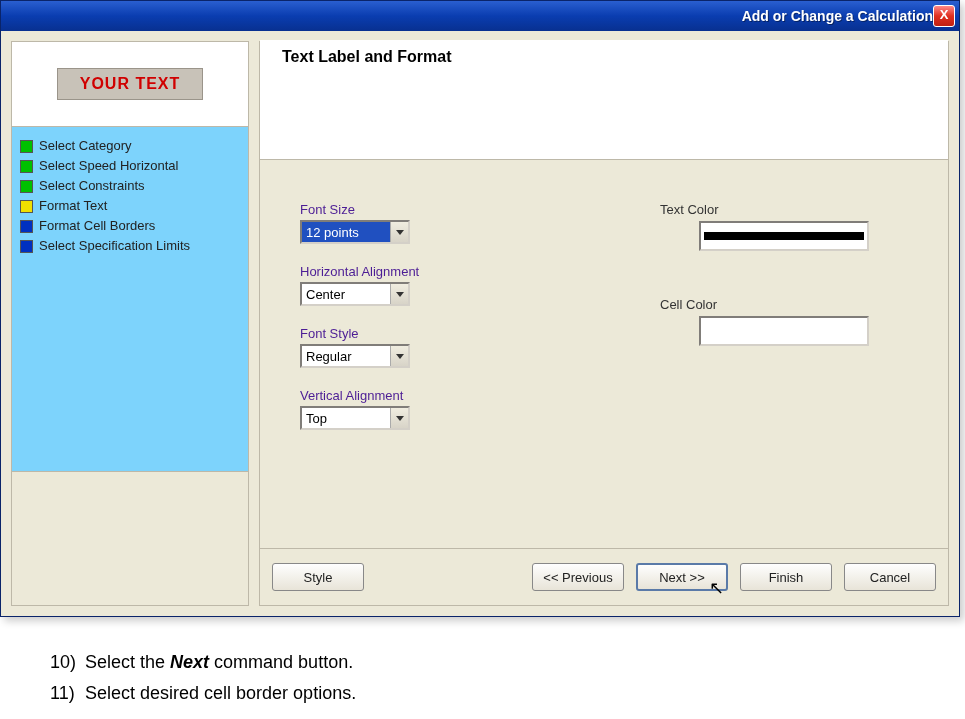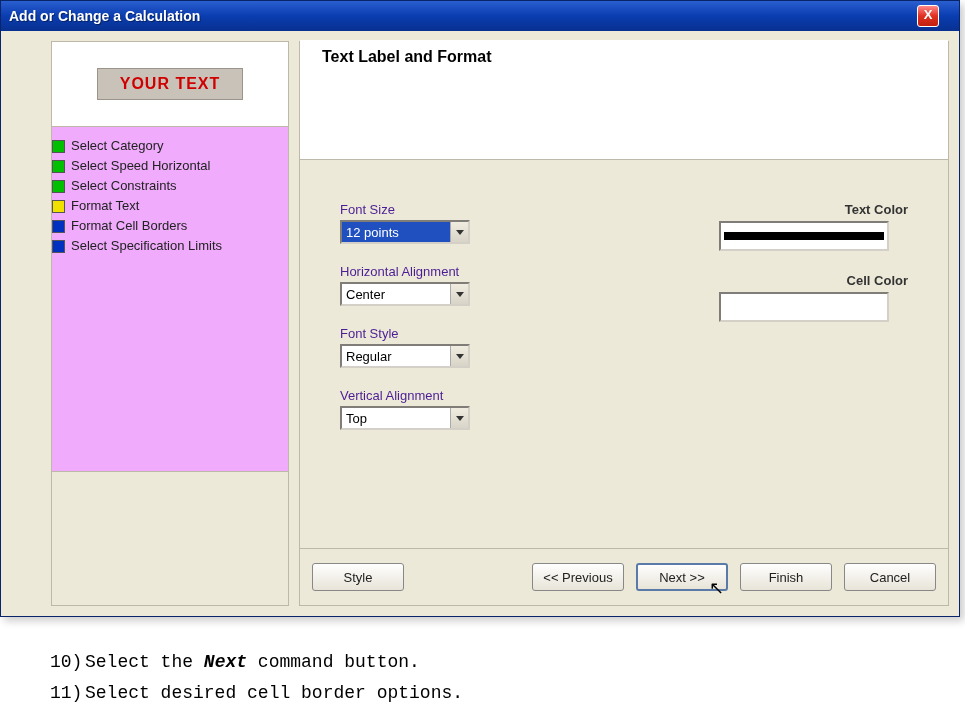--- a/index.html
+++ b/index.html
@@ -15,22 +15,22 @@
       width: 960px;
       border: 1px solid #0a246a;
       box-shadow: 4px 4px 8px rgba(0,0,0,0.2);
       background: #ece9d8;
     }
     .titlebar {
       background: linear-gradient(to bottom, #2a5fd0 0%, #0a3db0 50%, #083090 100%);
       height: 30px;
       display: flex;
       align-items: center;
-      justify-content: space-between;
-      padding: 0 20px 0 8px;
+      justify-content: flex-end;
+      padding: 0 4px 0 8px;
       color: #fff;
       font-weight: bold;
       font-size: 14px;
     }
     .titlebar-title { text-shadow: 1px 1px 0 rgba(0,0,0,0.4); }
     .close-btn {
       width: 22px; height: 22px;
       background: linear-gradient(to bottom, #f88 0%, #e03020 50%, #c02010 100%);
       border: 1px solid #fff;
       border-radius: 3px;
@@ -44,46 +44,45 @@
     .dialog-body {
       padding: 10px;
       display: flex;
       gap: 10px;
       height: 585px;
     }
     .left-col {
       width: 238px;
       display: flex;
       flex-direction: column;
-      margin-left: 40px;
     }
     .preview-box {
       background: #fff;
       border: 1px solid #bdb8a8;
       height: 86px;
       display: flex;
       align-items: center;
       justify-content: center;
     }
     .preview-text {
       display: inline-block;
       background: #c8c2b8;
       border: 1px solid #9a948a;
       color: #d00000;
       font-weight: bold;
       font-size: 16px;
       letter-spacing: 1px;
       padding: 6px 22px;
     }
     .steps-panel {
-      background: #f0abfc;
+      background: #7dd3fc;
       border: 1px solid #bdb8a8;
       border-top: none;
       flex: 0 0 auto;
-      padding: 8px 0;
+      padding: 8px 8px;
       height: 345px;
     }
     .steps-panel ul { list-style: none; }
     .steps-panel li {
       display: flex;
       align-items: center;
       gap: 6px;
       font-size: 13px;
       color: #222;
       margin: 2px 0;
@@ -139,21 +138,21 @@
       padding-left: 100px;
     }
     .field-group { margin-bottom: 20px; }
     .field-label {
       font-size: 13px;
       color: #4c1d95;
       margin-bottom: 3px;
       display: block;
     }
     .dropdown {
-      width: 130px;
+      width: 110px;
       height: 24px;
       border: 2px inset #d4d0c8;
       background: #fff;
       display: flex;
       align-items: center;
       justify-content: space-between;
       padding: 0 0 0 4px;
       font-size: 13px;
     }
     .dropdown.selected {
@@ -170,23 +169,22 @@
     }
     .dropdown-arrow::after {
       content: "";
       display: block;
       width: 0; height: 0;
       border-left: 4px solid transparent;
       border-right: 4px solid transparent;
       border-top: 5px solid #333;
     }
     .color-field {
-      text-align: right;
-      margin-bottom: 22px;
-      font-weight: bold;
+      text-align: left;
+      margin-bottom: 46px;
     }
     .color-label {
       font-size: 13px;
       color: #333;
       margin-bottom: 4px;
     }
     .color-swatch {
       width: 170px;
       height: 30px;
       border: 2px inset #d4d0c8;
@@ -231,21 +229,20 @@
       bottom: -10px;
       font-size: 18px;
       color: #000;
       pointer-events: none;
     }
 
     .instructions {
       margin: 30px 12px 0 50px;
       font-size: 18px;
       line-height: 1.7;
-      font-family: Liberation Mono, monospace;
     }
     .instructions ol { list-style: none; counter-reset: inst 9; }
     .instructions li { counter-increment: inst; display: flex; }
     .instructions li::before {
       content: counter(inst) ")";
       min-width: 35px;
     }
   </style>
 </head>
 <body>

